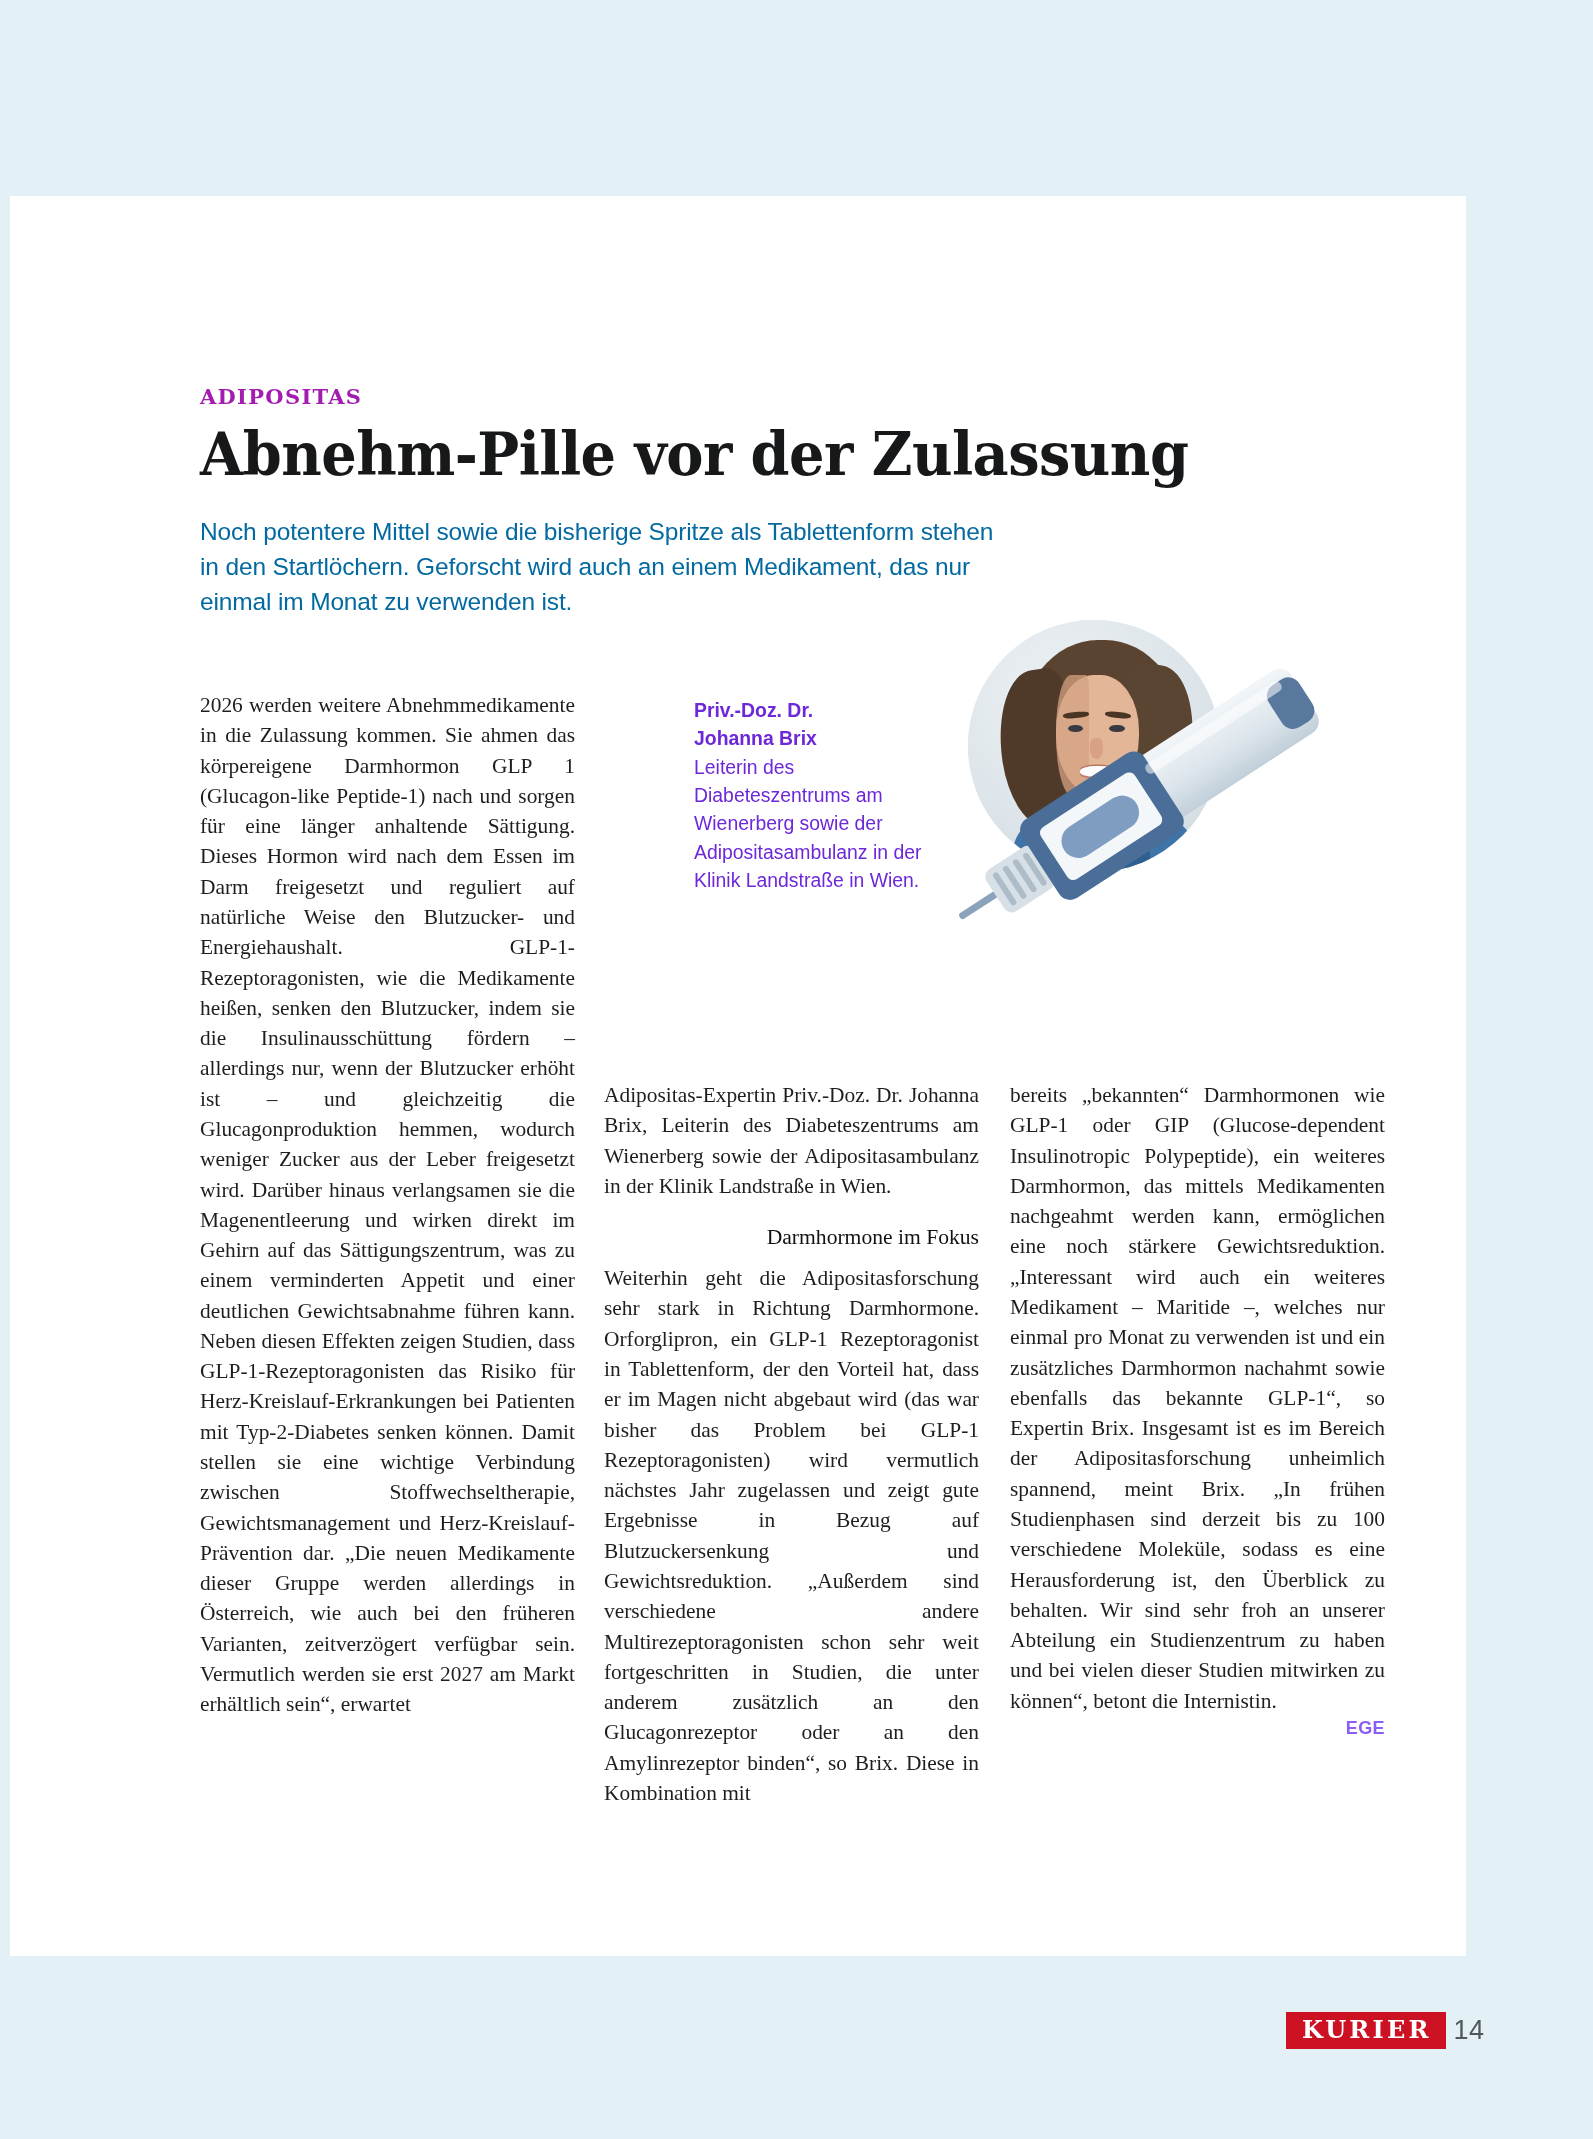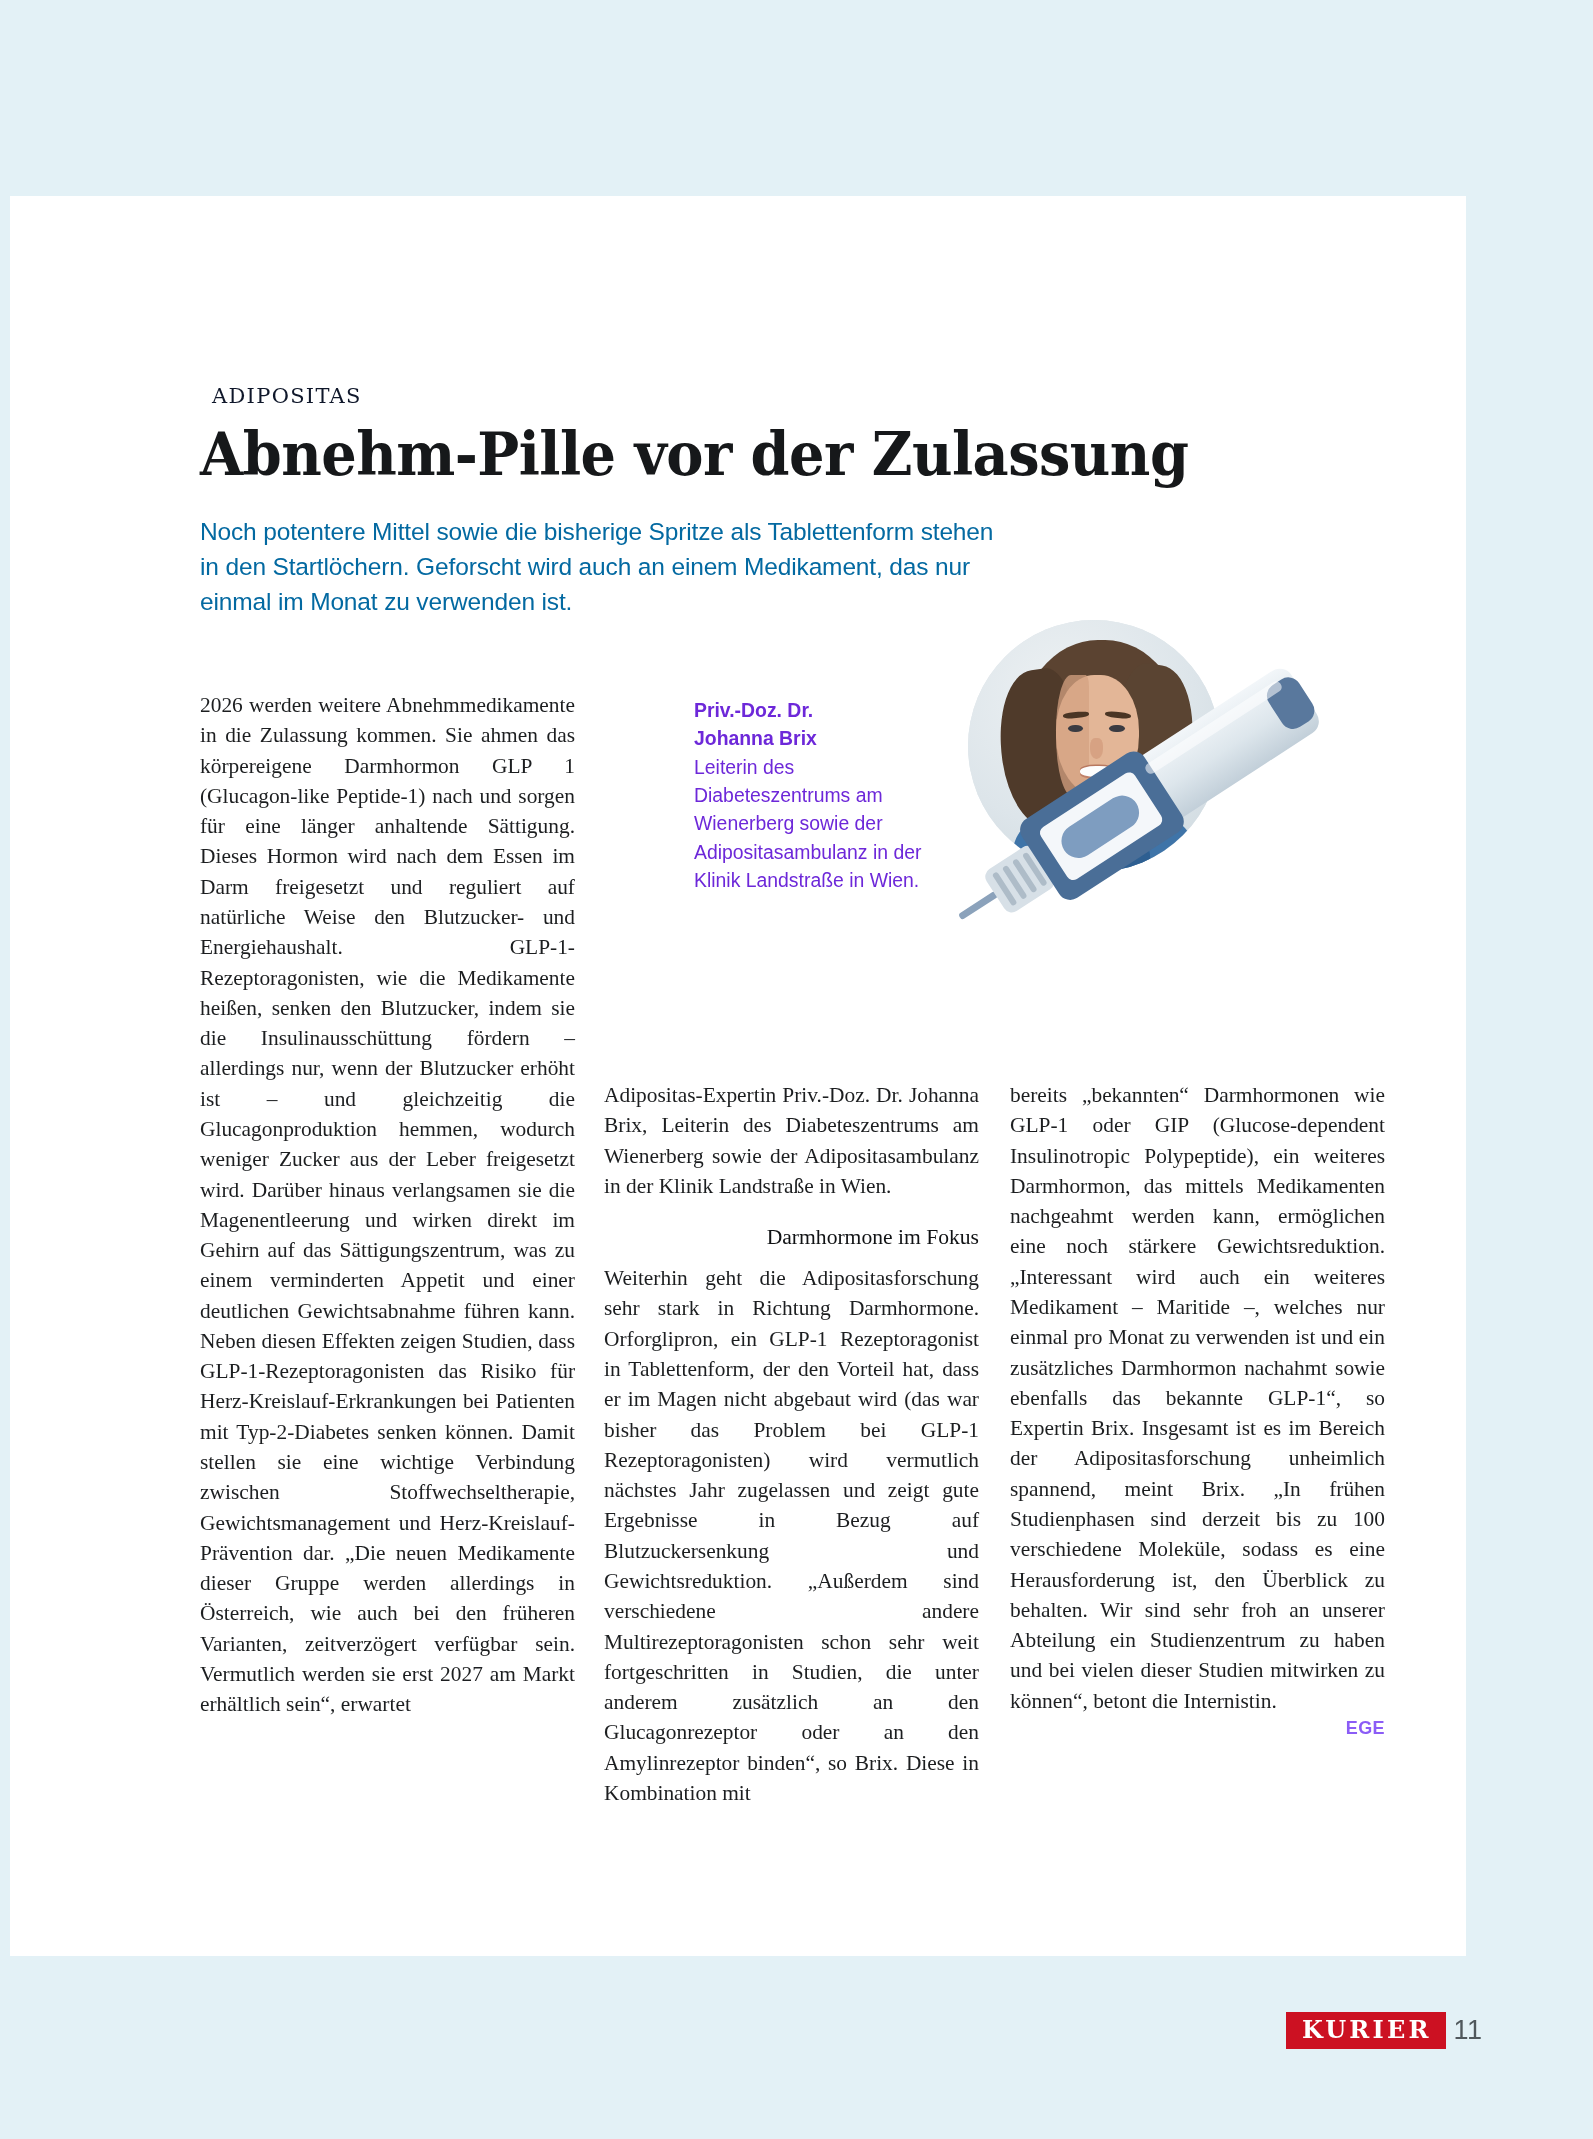--- a/index.html
+++ b/index.html
@@ -33,25 +33,25 @@
   
   #article {
     position: absolute;
     left: 200px;
     top: 386px;
     width: 1180px;
   }
 
   .kicker {
     font-family: "DejaVu Serif", "Liberation Serif", serif;
-    font-weight: 400;
+    font-weight: 700;
     font-size: 21px;
     letter-spacing: 1.3px;
-    color: #0f172a;
-    margin: 0 0 16px 12px;
+    color: #a21caf;
+    margin: 0 0 16px 0;
     line-height: 1;
   }
 
   .headline {
     font-family: "DejaVu Serif", "Liberation Serif", serif;
     font-weight: 700;
     font-size: 60px;
     line-height: 1.04;
     color: #16181a;
     margin: 0 0 30px 0;
@@ -370,16 +370,16 @@
       <p>bereits „bekannten“ Darmhormonen wie GLP-1 oder GIP (Glucose-dependent Insulinotropic Polypeptide), ein weiteres Darmhormon, das mittels Medikamenten nachgeahmt werden kann, ermöglichen eine noch stärkere Gewichtsreduktion. „Interessant wird auch ein weiteres Medikament – Maritide –, welches nur einmal pro Monat zu verwenden ist und ein zusätzliches Darmhormon nachahmt sowie ebenfalls das bekannte GLP-1“, so Expertin Brix. Insgesamt ist es im Bereich der Adipositasforschung unheimlich spannend, meint Brix. „In frühen Studienphasen sind derzeit bis zu 100 verschiedene Moleküle, sodass es eine Herausforderung ist, den Überblick zu behalten. Wir sind sehr froh an unserer Abteilung ein Studienzentrum zu haben und bei vielen dieser Studien mitwirken zu können“, betont die Internistin.</p>
       <p style="margin-top:0">
           <span class="byline-ege">EGE</span>
         </p>
     </div>
 
   </div>
 
   <div id="footer">
     <div id="kurier-logo">KURIER</div>
-    <div id="page-number">11</div>
+    <div id="page-number">14</div>
   </div>
 
 </div>
 
 </body></html>

